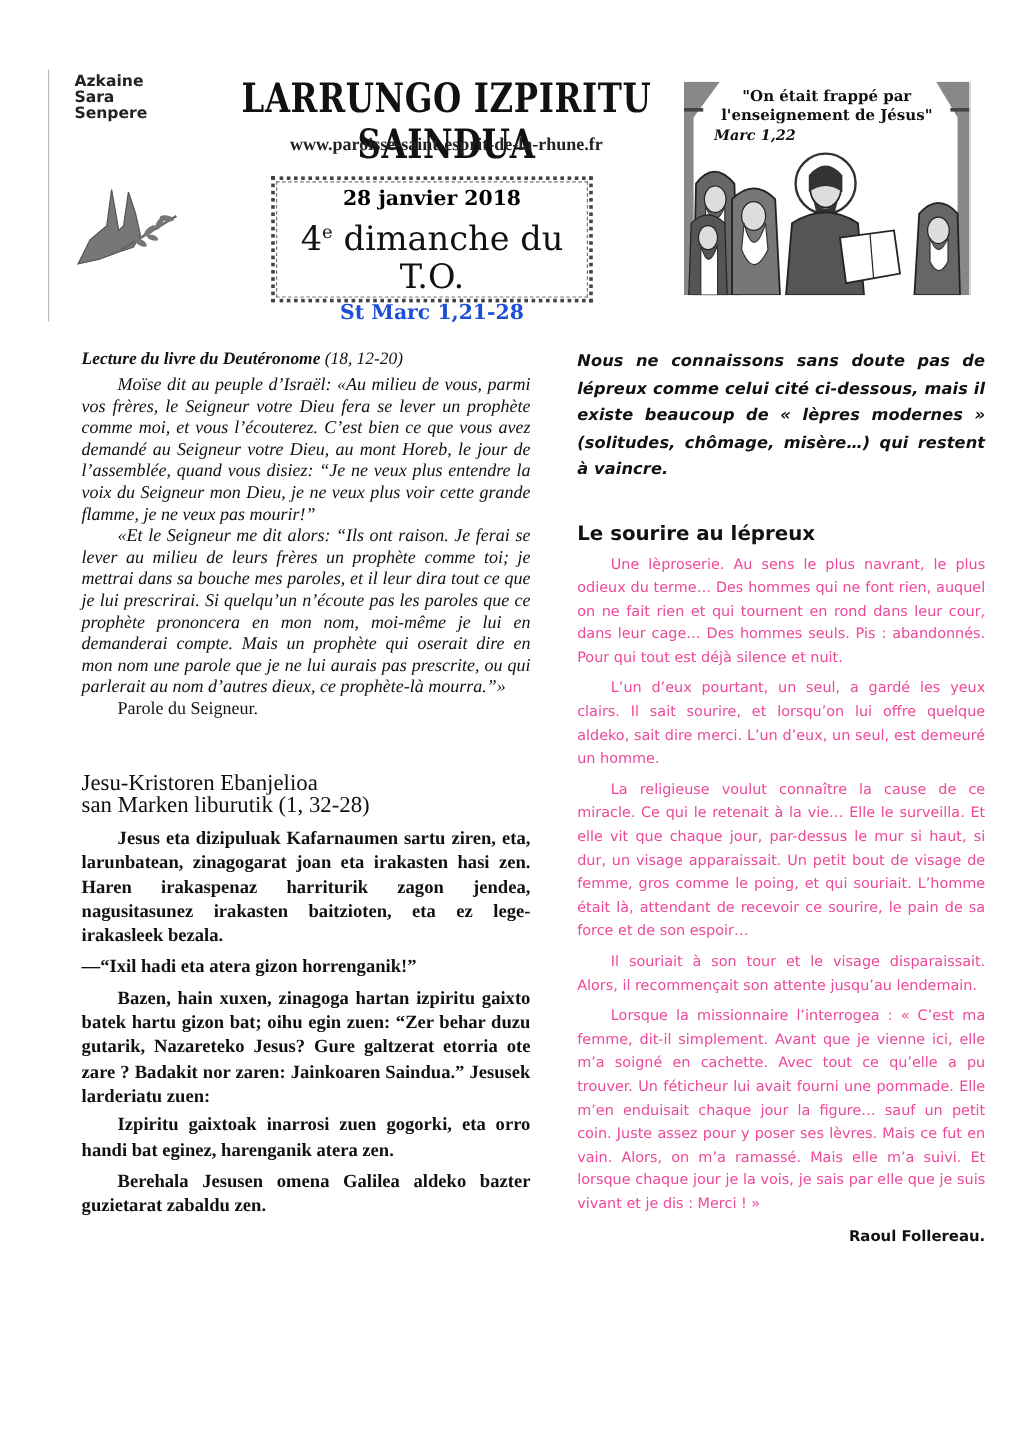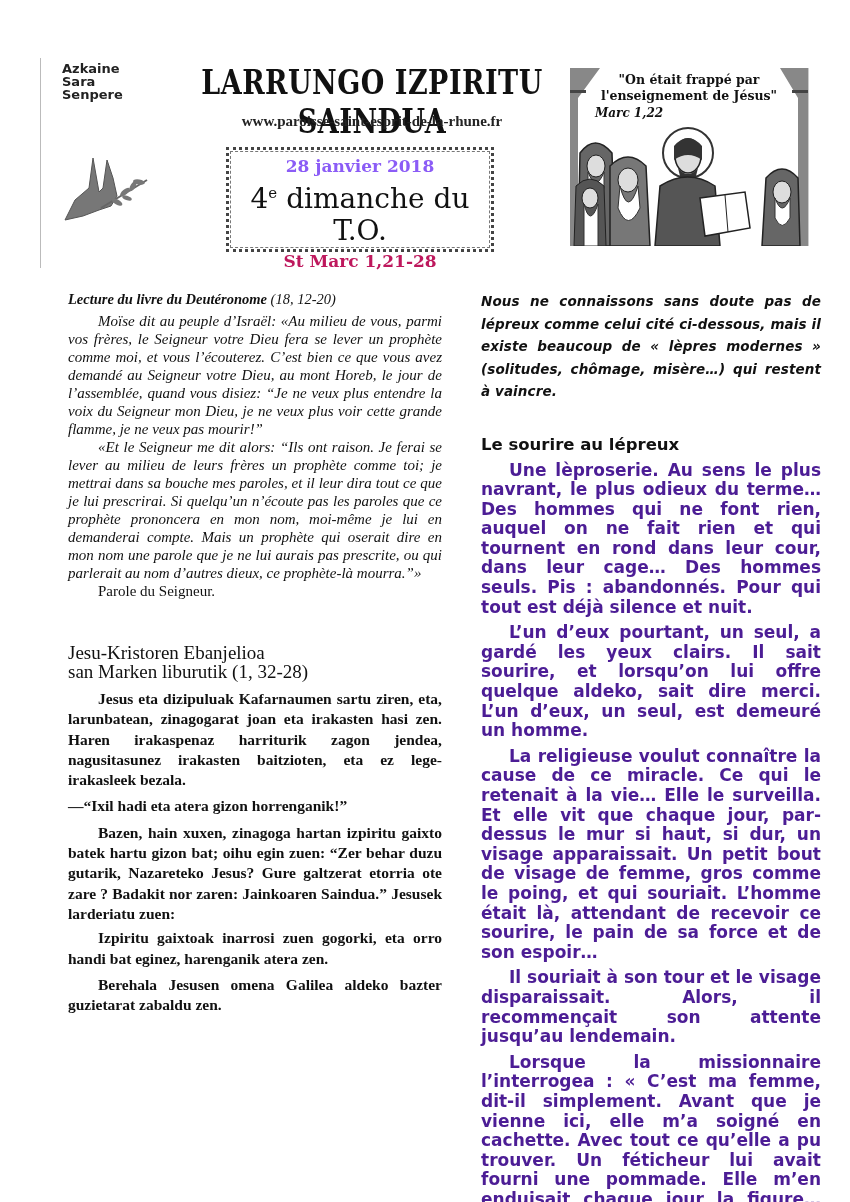--- a/index.html
+++ b/index.html
@@ -13,24 +13,24 @@
   .dove { position: absolute; left: 55px; top: 148px; width: 100px; height: 90px; }
 
   .title { position: absolute; left: 182px; top: 63px; width: 380px; text-align: center;
            font-family: "DejaVu Serif", serif; font-weight: bold; font-size: 27px; letter-spacing: 0.5px;
            transform: scaleY(1.25); transform-origin: top center; color: #111; }
   .website { position: absolute; left: 182px; top: 113px; width: 380px; text-align: center;
              font-family: "Liberation Serif", serif; font-weight: bold; font-size: 15px; color: #222; }
 
   .datebox { position: absolute; left: 226px; top: 147px; width: 268px; height: 105px;
              border: 3px dotted #444; outline: 1px dashed #777; outline-offset: -5px; box-sizing: border-box; text-align: center; }
-  .date-line { font-family: "DejaVu Serif", serif; font-weight: bold; font-size: 17px; margin-top: 6px; color: #8b5cf6; }
+  .date-line { font-family: "DejaVu Serif", serif; font-weight: bold; font-size: 17px; margin-top: 6px; color: #000000; }
   .sunday-line { font-family: "DejaVu Serif", serif; font-size: 28px; line-height: 32px; margin-top: 1px; color: #111; }
   .sunday-line sup { font-size: 15px; vertical-align: 10px; }
-  .ref-line { font-family: "DejaVu Serif", serif; font-weight: bold; font-size: 17px; margin-top: 4px; color: #be185d; }
+  .ref-line { font-family: "DejaVu Serif", serif; font-weight: bold; font-size: 17px; margin-top: 4px; color: #1d4ed8; }
 
   .illustration { position: absolute; left: 570px; top: 68px; width: 238px; height: 178px; background: #fff; overflow: hidden; border-right: 1px solid #ccc; }
   .quote-text { position: absolute; left: 0; top: 4px; width: 238px; text-align: center;
                 font-family: "DejaVu Serif", serif; font-weight: bold; font-size: 12.5px; line-height: 16px; color: #111; z-index: 2; }
   .quote-ref { position: absolute; left: 25px; top: 38px; font-family: "DejaVu Serif", serif; font-style: italic; font-weight: bold; font-size: 12px; z-index: 2; }
   .illustration svg { position: absolute; left: 0; top: 0; }
 
   
   .col-left { position: absolute; left: 68px; top: 290px; width: 374px; font-family: "Liberation Serif", serif; }
   .col-right { position: absolute; left: 481px; top: 290px; width: 340px; font-family: "DejaVu Sans", sans-serif; }
@@ -40,21 +40,21 @@
   .reading-title i { font-weight: normal; }
   .p-ital { font-style: italic; font-size: 15px; line-height: 18px; text-align: justify; text-indent: 30px; margin: 0; }
   .p-plain { font-size: 15px; line-height: 18px; margin: 0; padding-left: 30px; }
 
   .gospel-title { font-weight: normal; font-size: 19px; line-height: 19px; margin: 43px 0 8px 0; }
   .p-bold { font-weight: bold; font-size: 15.5px; line-height: 20.3px; text-align: justify; text-indent: 30px; margin: 0 0 6px 0; }
   .p-bold.noindent { text-indent: 0; }
 
   .intro { font-style: italic; font-weight: bold; font-size: 13.5px; line-height: 22.5px; text-align: justify; margin: 0; letter-spacing: 0.1px; }
   .story-title { font-weight: bold; font-size: 16.5px; line-height: 20px; margin: 32px 0 6px 0; }
-  .p-sans { font-weight: bold; font-size: 17px; line-height: 19.6px; text-align: justify; text-indent: 28px; margin: 0 0 6px 0; color: #4c1d95; }
+  .p-sans { font-weight: normal; font-size: 12px; line-height: 19.6px; text-align: justify; text-indent: 28px; margin: 0 0 6px 0; color: #ec4899; }
   .author { font-weight: bold; font-size: 12.4px; line-height: 19px; padding-left: 28px; margin: 0; text-align: right; }
 </style>
 </head>
 <body>
 
 <div class="header">
   <div class="left-rule"></div>
 
   <div class="places">
     <div>Azkaine</div>

